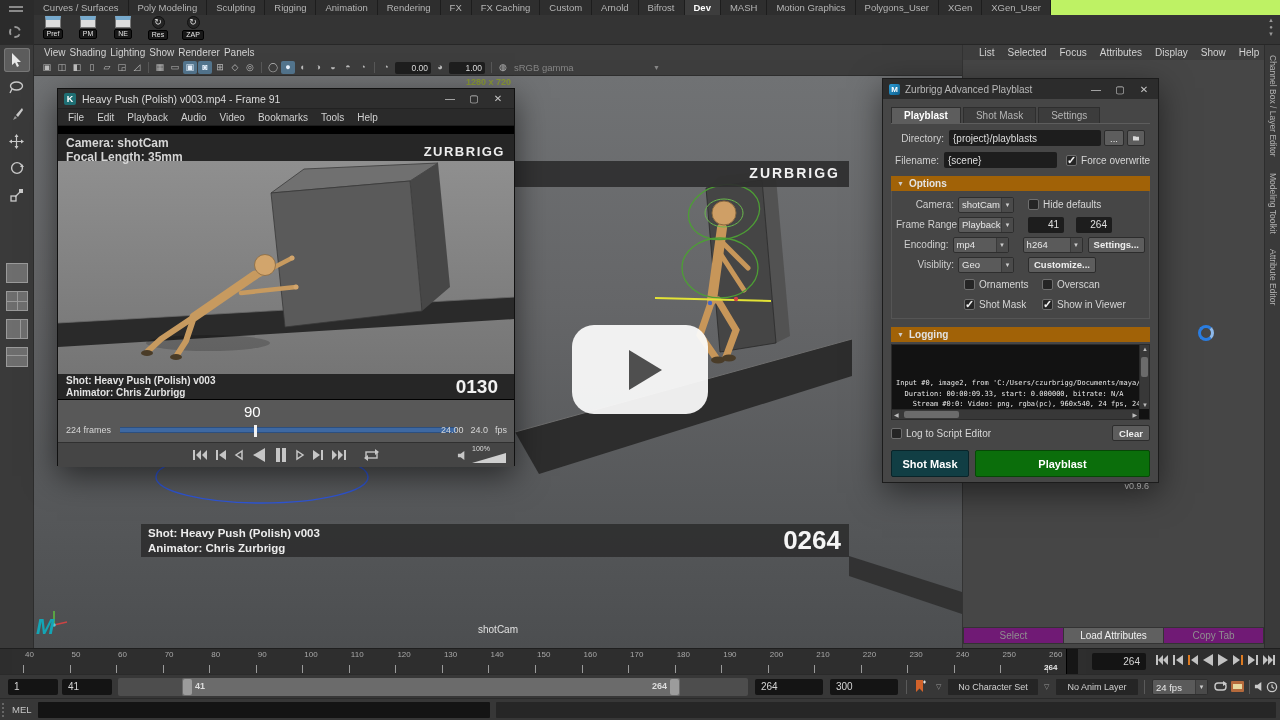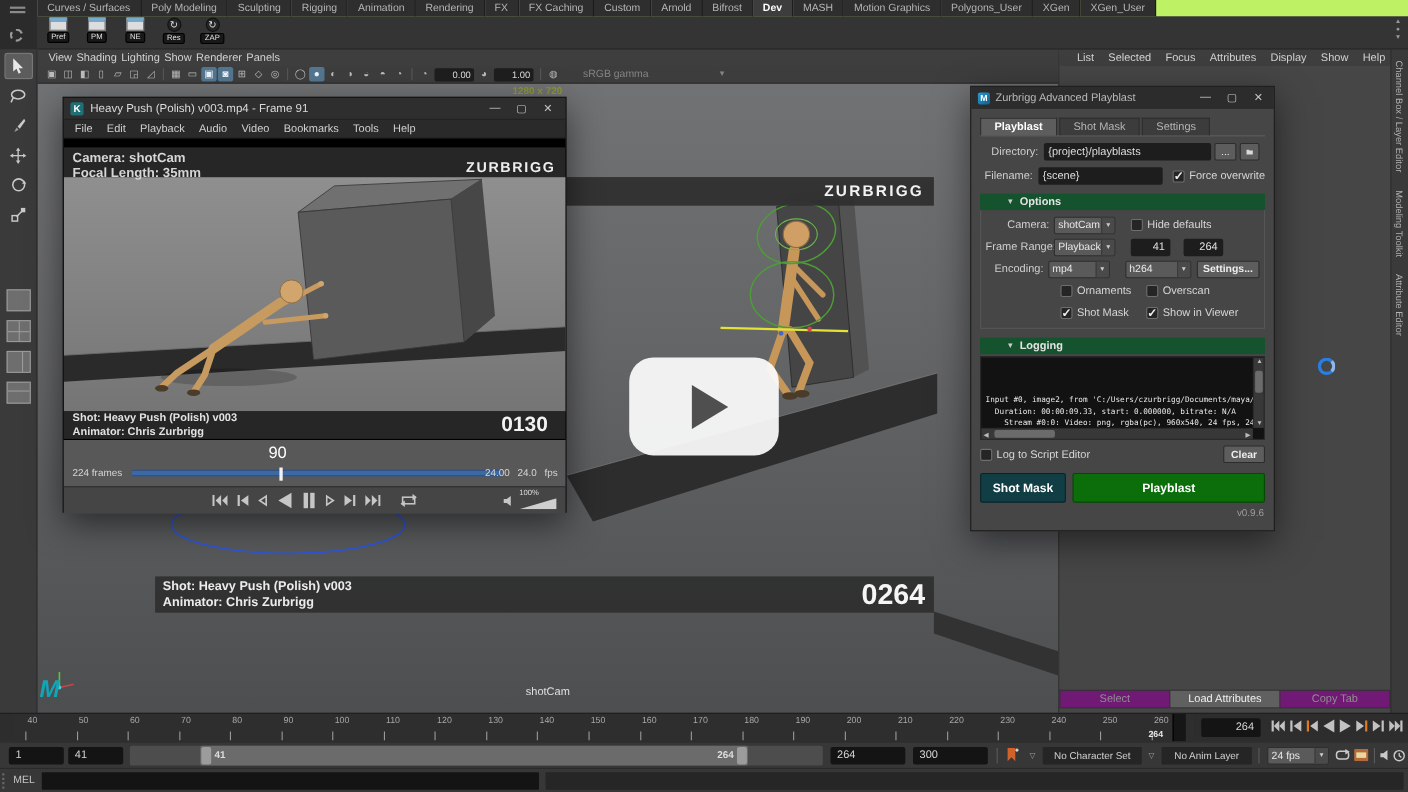--- a/index.html
+++ b/index.html
@@ -40,21 +40,21 @@
   
   #vp-menubar{left:34px;top:45px;width:928px;height:15px;background:#3e3e3e;display:flex;align-items:center;gap:4px;padding-left:10px;z-index:3}
   .menu-item{font-size:10px;color:#d2d2d2;white-space:nowrap}
   #vp-toolbar{left:34px;top:60px;width:928px;height:16px;background:#3d3d3d;border-bottom:1px solid #2e2e2e;display:flex;align-items:center;padding-left:6px;z-index:3}
   .vt-group{display:flex;align-items:center;gap:1px}
   .vt-icon{width:14px;height:13px;font-size:9px;line-height:13px;text-align:center;color:#bcbcbc;border-radius:2px}
   .vt-icon.on{background:#53758e;color:#eaf4ff}
   .vsep{width:1px;height:11px;background:#585858;margin:0 4px}
   .vt-field{width:36px;height:12px;background:#1e1e1e;border-radius:2px;color:#ddd;font-size:8.5px;line-height:12px;text-align:right;padding-right:3px;margin:0 2px}
   #colorspace{display:flex;align-items:center;width:150px;color:#858585}
-  #colorspace .cs-t{font-size:9.5px;margin-left:20px}
+  #colorspace .cs-t{font-size:9.5px;margin-left:4px}
   #colorspace .cs-a{margin-left:auto;font-size:7px}
 
   
   #viewport{left:34px;top:76px;width:928px;height:572px;background:linear-gradient(180deg,#707274 0%,#656668 40%,#545658 80%,#4c4e50 100%);z-index:1;overflow:hidden}
   #res-label{position:absolute;left:432px;top:1px;font-size:9px;font-weight:bold;color:#8a9a33}
   .mask-bar{position:absolute;left:107px;width:708px;background:rgba(47,47,47,.92)}
   #mask-top{top:85px;height:26px}
   #mask-top .brand{position:absolute;right:9px;top:4px;font-size:14px;font-weight:bold;letter-spacing:2px;color:#f2f2f2}
   #mask-bottom{top:448px;height:33px;display:flex;align-items:center}
   #mask-bottom .lines{padding-left:7px;line-height:1.25}
@@ -106,21 +106,21 @@
   #zb-tabs{display:flex;border-bottom:1px solid #5d5d5d;margin-top:2px}
   .zb-tab{padding:2px 12px;font-size:10px;color:#b5b5b5;background:#3c3c3c;border:1px solid #2e2e2e;border-bottom:none;margin-right:2px}
   .zb-tab.active{background:#5d5d5d;color:#fff;font-weight:bold}
   .zb-row{display:flex;align-items:center;margin-top:6px}
   .zb-label{width:58px;text-align:right;padding-right:5px;font-size:10px;color:#cfcfcf;white-space:nowrap}
   .tf{background:#1d1d1d;border-radius:2px;height:16px;font-size:10px;color:#dedede;display:flex;align-items:center;padding:0 4px;white-space:nowrap;overflow:hidden}
   .zb-btn{background:#5d5d5d;border:1px solid #2c2c2c;border-radius:2px;height:16px;display:flex;align-items:center;justify-content:center;font-size:9.5px;color:#eee;padding:0 5px}
   .cb{width:11px;height:11px;background:#252525;border:1px solid #6e6e6e;border-radius:2px;position:relative;flex:none}
   .cb.checked::after{content:"✓";position:absolute;left:0px;top:-2px;color:#f0f0f0;font-size:11px;font-weight:bold}
   .cb-label{font-size:10px;color:#d6d6d6;margin-left:4px;white-space:nowrap}
-  .grp-header{margin-top:8px;height:15px;background:#14532d;display:flex;align-items:center;gap:5px;padding-left:24px;font-size:10px;font-weight:bold;color:#e3e3e3}
+  .grp-header{margin-top:8px;height:15px;background:#a16207;display:flex;align-items:center;gap:5px;padding-left:6px;font-size:10px;font-weight:bold;color:#e3e3e3}
   .grp-header .arr{font-size:7px;color:#ccc}
   .grp-box{border:1px solid #555;border-top:none;padding:2px 4px 5px}
   .opt-row{display:flex;align-items:center;margin-top:3px;height:17px}
   .opt-label{width:62px;text-align:right;padding-right:4px;font-size:10px;color:#cfcfcf;white-space:nowrap}
   .dd{display:flex;align-items:center;background:#5a5a5a;border:1px solid #2e2e2e;border-radius:2px;height:16px;width:56px;flex:none}
   .dd .t{flex:1;padding:0 3px;font-size:9.5px;color:#e8e8e8;white-space:nowrap;overflow:hidden}
   .dd .a{width:12px;align-self:stretch;background:#4a4a4a;display:flex;align-items:center;justify-content:center;font-size:6px;color:#ccc;border-left:1px solid #3a3a3a}
   .numf{width:36px;height:16px;background:#1d1d1d;border-radius:2px;color:#e0e0e0;font-size:10px;text-align:right;padding-right:5px;line-height:16px}
   #log-area{position:relative;height:76px;background:#121212;border:1px solid #2a2a2a;overflow:hidden;margin-top:2px}
   #log-lines{padding:3px 14px 3px 4px;font-family:"DejaVu Sans Mono",monospace;font-size:7px;line-height:1.45;color:#e8e8e8;white-space:pre}
@@ -617,20 +617,28 @@
         <div class="dd">
             <span class="t">mp4</span>
             <span class="a">▼</span>
           </div>
         <div class="dd" style="margin-left:14px;width:60px">
             <span class="t">h264</span>
             <span class="a">▼</span>
           </div>
         <div class="zb-btn" style="margin-left:5px;font-weight:bold">Settings...</div>
       </div>
+      <div class="opt-row">
+        <span class="opt-label">Visiblity:</span>
+        <div class="dd">
+            <span class="t">Geo</span>
+            <span class="a">▼</span>
+          </div>
+        <div class="zb-btn" style="margin-left:14px;font-weight:bold">Customize...</div>
+      </div>
       <div class="opt-row" style="padding-left:68px">
         <span style="display:flex;align-items:center;width:78px">
           <span class="cb"></span>
           <span class="cb-label">Ornaments</span>
         </span>
         <span style="display:flex;align-items:center">
           <span class="cb"></span>
           <span class="cb-label">Overscan</span>
         </span>
       </div>

